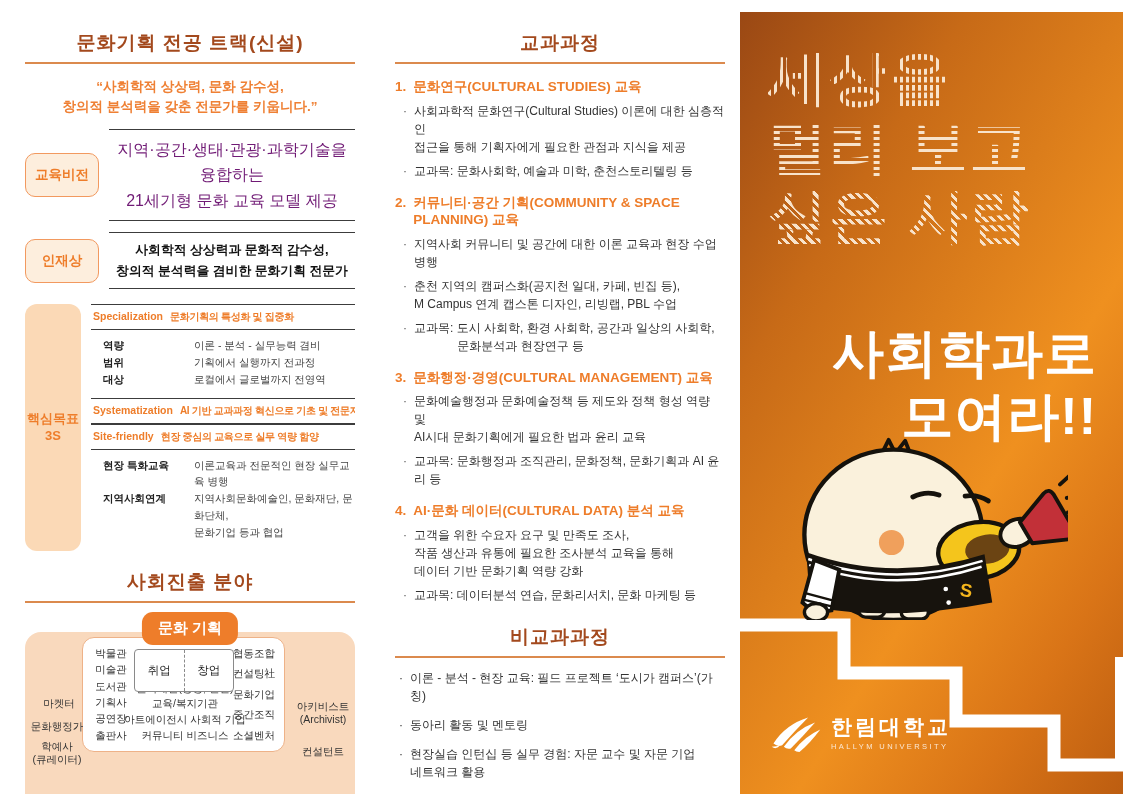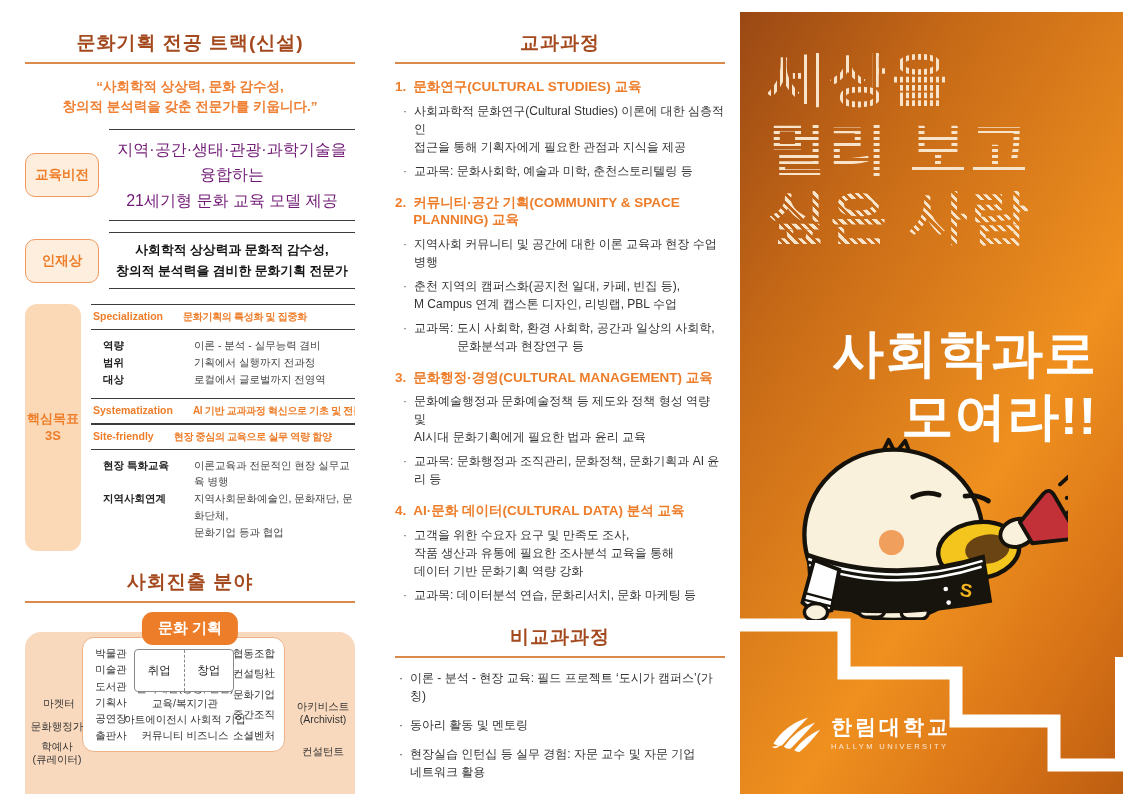--- a/index.html
+++ b/index.html
@@ -20,21 +20,21 @@
   .vlabel { width:74px; align-self:center; background:#fdeedd; border:1.6px solid #f2995f; border-radius:10px;
             color:#ee7d2a; font-weight:bold; font-size:13.5px; text-align:center; padding:12px 0; }
   .vbody { flex:1; border-top:1.6px solid #3c3c3c; border-bottom:1.6px solid #3c3c3c; display:flex; flex-direction:column;
            justify-content:center; text-align:center; font-size:16px; line-height:1.6; color:#701a75; padding:7px 0; }
   .vbody.bold { font-weight:bold; font-size:12.8px; color:#111; }
 
   .core-row { display:flex; gap:10px; margin-top:15px; }
   .core-label { width:56px; background:#fbd9b6; border-radius:12px; color:#ee7d2a; font-weight:bold; font-size:13px;
                 display:flex; flex-direction:column; align-items:center; justify-content:center; line-height:1.35; text-align:center; }
   .core-content { flex:1; min-width:0; }
-  .core-head { display:flex; gap:20px; align-items:baseline; border-top:1.5px solid #3c3c3c; border-bottom:1.5px solid #3c3c3c;
+  .core-head { display:flex; gap:7px; align-items:baseline; border-top:1.5px solid #3c3c3c; border-bottom:1.5px solid #3c3c3c;
                padding:5px 0 5px 2px; white-space:nowrap; overflow:hidden; }
   .core-head .en { color:#ee7d2a; font-weight:bold; font-size:10.5px; }
   .core-head .ko { color:#ee7d2a; font-weight:bold; font-size:10px; letter-spacing:-0.3px; }
   .core-rows { padding:7px 0 10px 12px; }
   .core-r { display:flex; font-size:10.5px; line-height:1.6;gap:13px; }
   .core-r .k { width:78px; flex:none; font-weight:bold; color:#222; }
   .core-r .v { color:#444; white-space:pre-line; }
 
   
   .career { position:relative; height:212px; margin-top:9px; }

